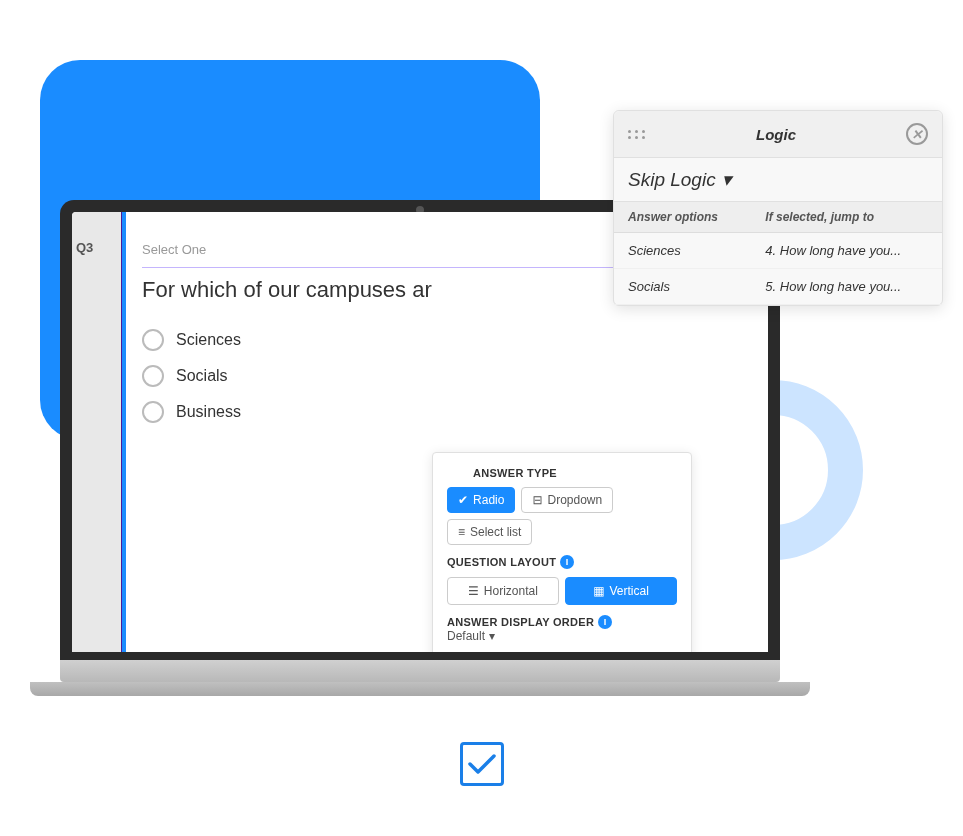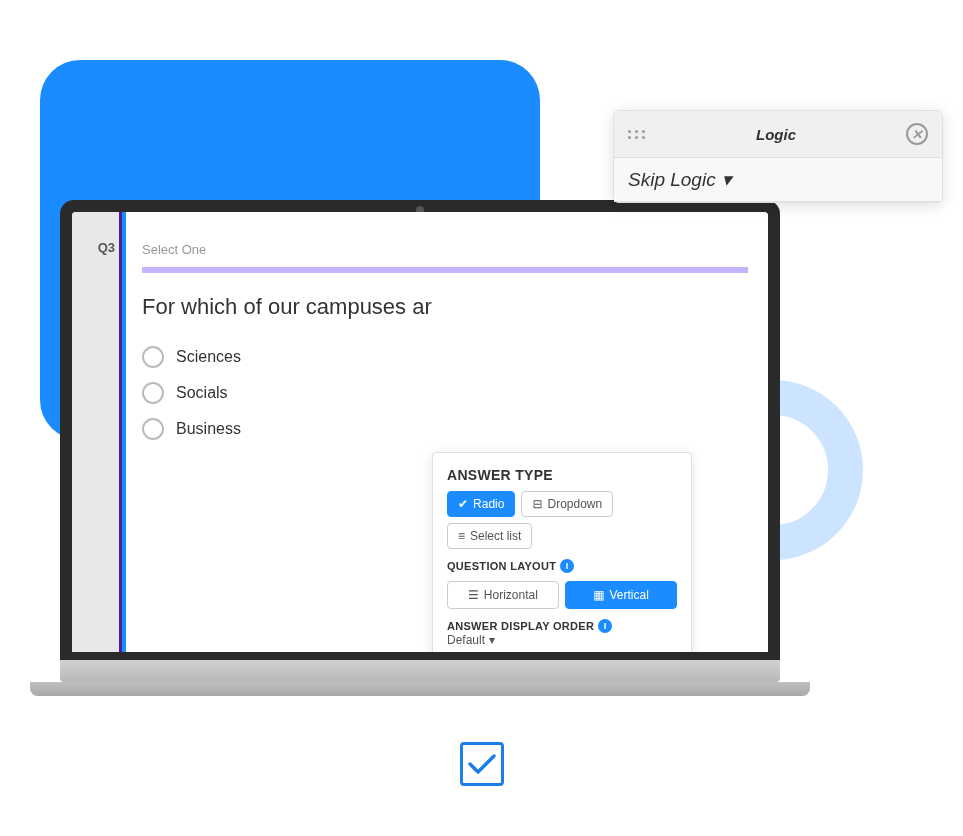--- a/index.html
+++ b/index.html
@@ -85,24 +85,24 @@
       height: 14px;
       background: linear-gradient(to bottom, #c0c0c0, #a8a8a8);
       border-radius: 0 0 8px 8px;
       margin-left: -30px;
     }
 
     
     .survey-sidebar {
       width: 50px;
       background: #e8e8e8;
-      border-right: 3px solid #4c1d95;
+      border-right: 1px solid #4c1d95;
       display: flex;
       flex-direction: column;
-      align-items: flex-end;
+      align-items: flex-start;
       padding-top: 20px;
     }
 
     .q-badge {
       background: transparent;
       color: #555;
       font-size: 13px;
       font-weight: 600;
       padding: 8px 4px;
     }
@@ -110,22 +110,22 @@
     .survey-main {
       flex: 1;
       background: #ffffff;
       padding: 30px 20px 20px 20px;
       position: relative;
     }
 
     .survey-top-bar {
       display: flex;
       align-items: center;
-      margin-bottom: 20px;
-      border-bottom: 6px solid #c4b5fd;
+      margin-bottom: 8px;
+      border-bottom: 1px solid #c4b5fd;
       padding-bottom: 10px;
     }
 
     .select-one-placeholder {
       color: #999;
       font-size: 13px;
     }
 
     .question-text {
       font-size: 22px;
@@ -175,26 +175,27 @@
       width: 260px;
       background: #ffffff;
       border: 1px solid #e0e0e0;
       border-radius: 4px;
       box-shadow: 0 2px 12px rgba(0,0,0,0.1);
       padding: 14px;
       z-index: 10;
     }
 
     .answer-type-label {
-      font-size: 14px;
+      font-size: 11px;
       font-weight: 700;
       color: #333;
       margin-bottom: 8px;
       text-transform: uppercase;
       letter-spacing: 0.3px;
+      margin-left: 26px;
     }
 
     .answer-type-options {
       display: flex;
       flex-wrap: wrap;
       gap: 6px;
       margin-bottom: 10px;
     }
 
     .type-btn {
@@ -515,20 +516,38 @@
     </div>
     <div class="logic-title">Logic</div>
     <div class="logic-close">✕</div>
   </div>
   <div class="skip-logic-bar">
     <div class="skip-logic-btn">
       <span>Skip Logic</span>
       <span>▾</span>
     </div>
   </div>
+  <table class="logic-table">
+    <thead>
+      <tr>
+        <th>Answer options</th>
+        <th>If selected, jump to</th>
+      </tr>
+    </thead>
+    <tbody>
+      <tr>
+        <td>Sciences</td>
+        <td>4. How long have you...</td>
+      </tr>
+      <tr>
+        <td>Socials</td>
+        <td>5. How long have you...</td>
+      </tr>
+    </tbody>
+  </table>
 </div>
 
 <div class="bottom-logo">
   <div class="checkmark-box">
     <svg class="checkmark-svg" viewBox="0 0 28 22" fill="none" xmlns="http://www.w3.org/2000/svg">
       <polyline points="2,11 10,19 26,3" stroke="#1a7fe8" stroke-width="3.5" stroke-linecap="round" stroke-linejoin="round" fill="none"></polyline>
     </svg>
   </div>
 </div>
 

